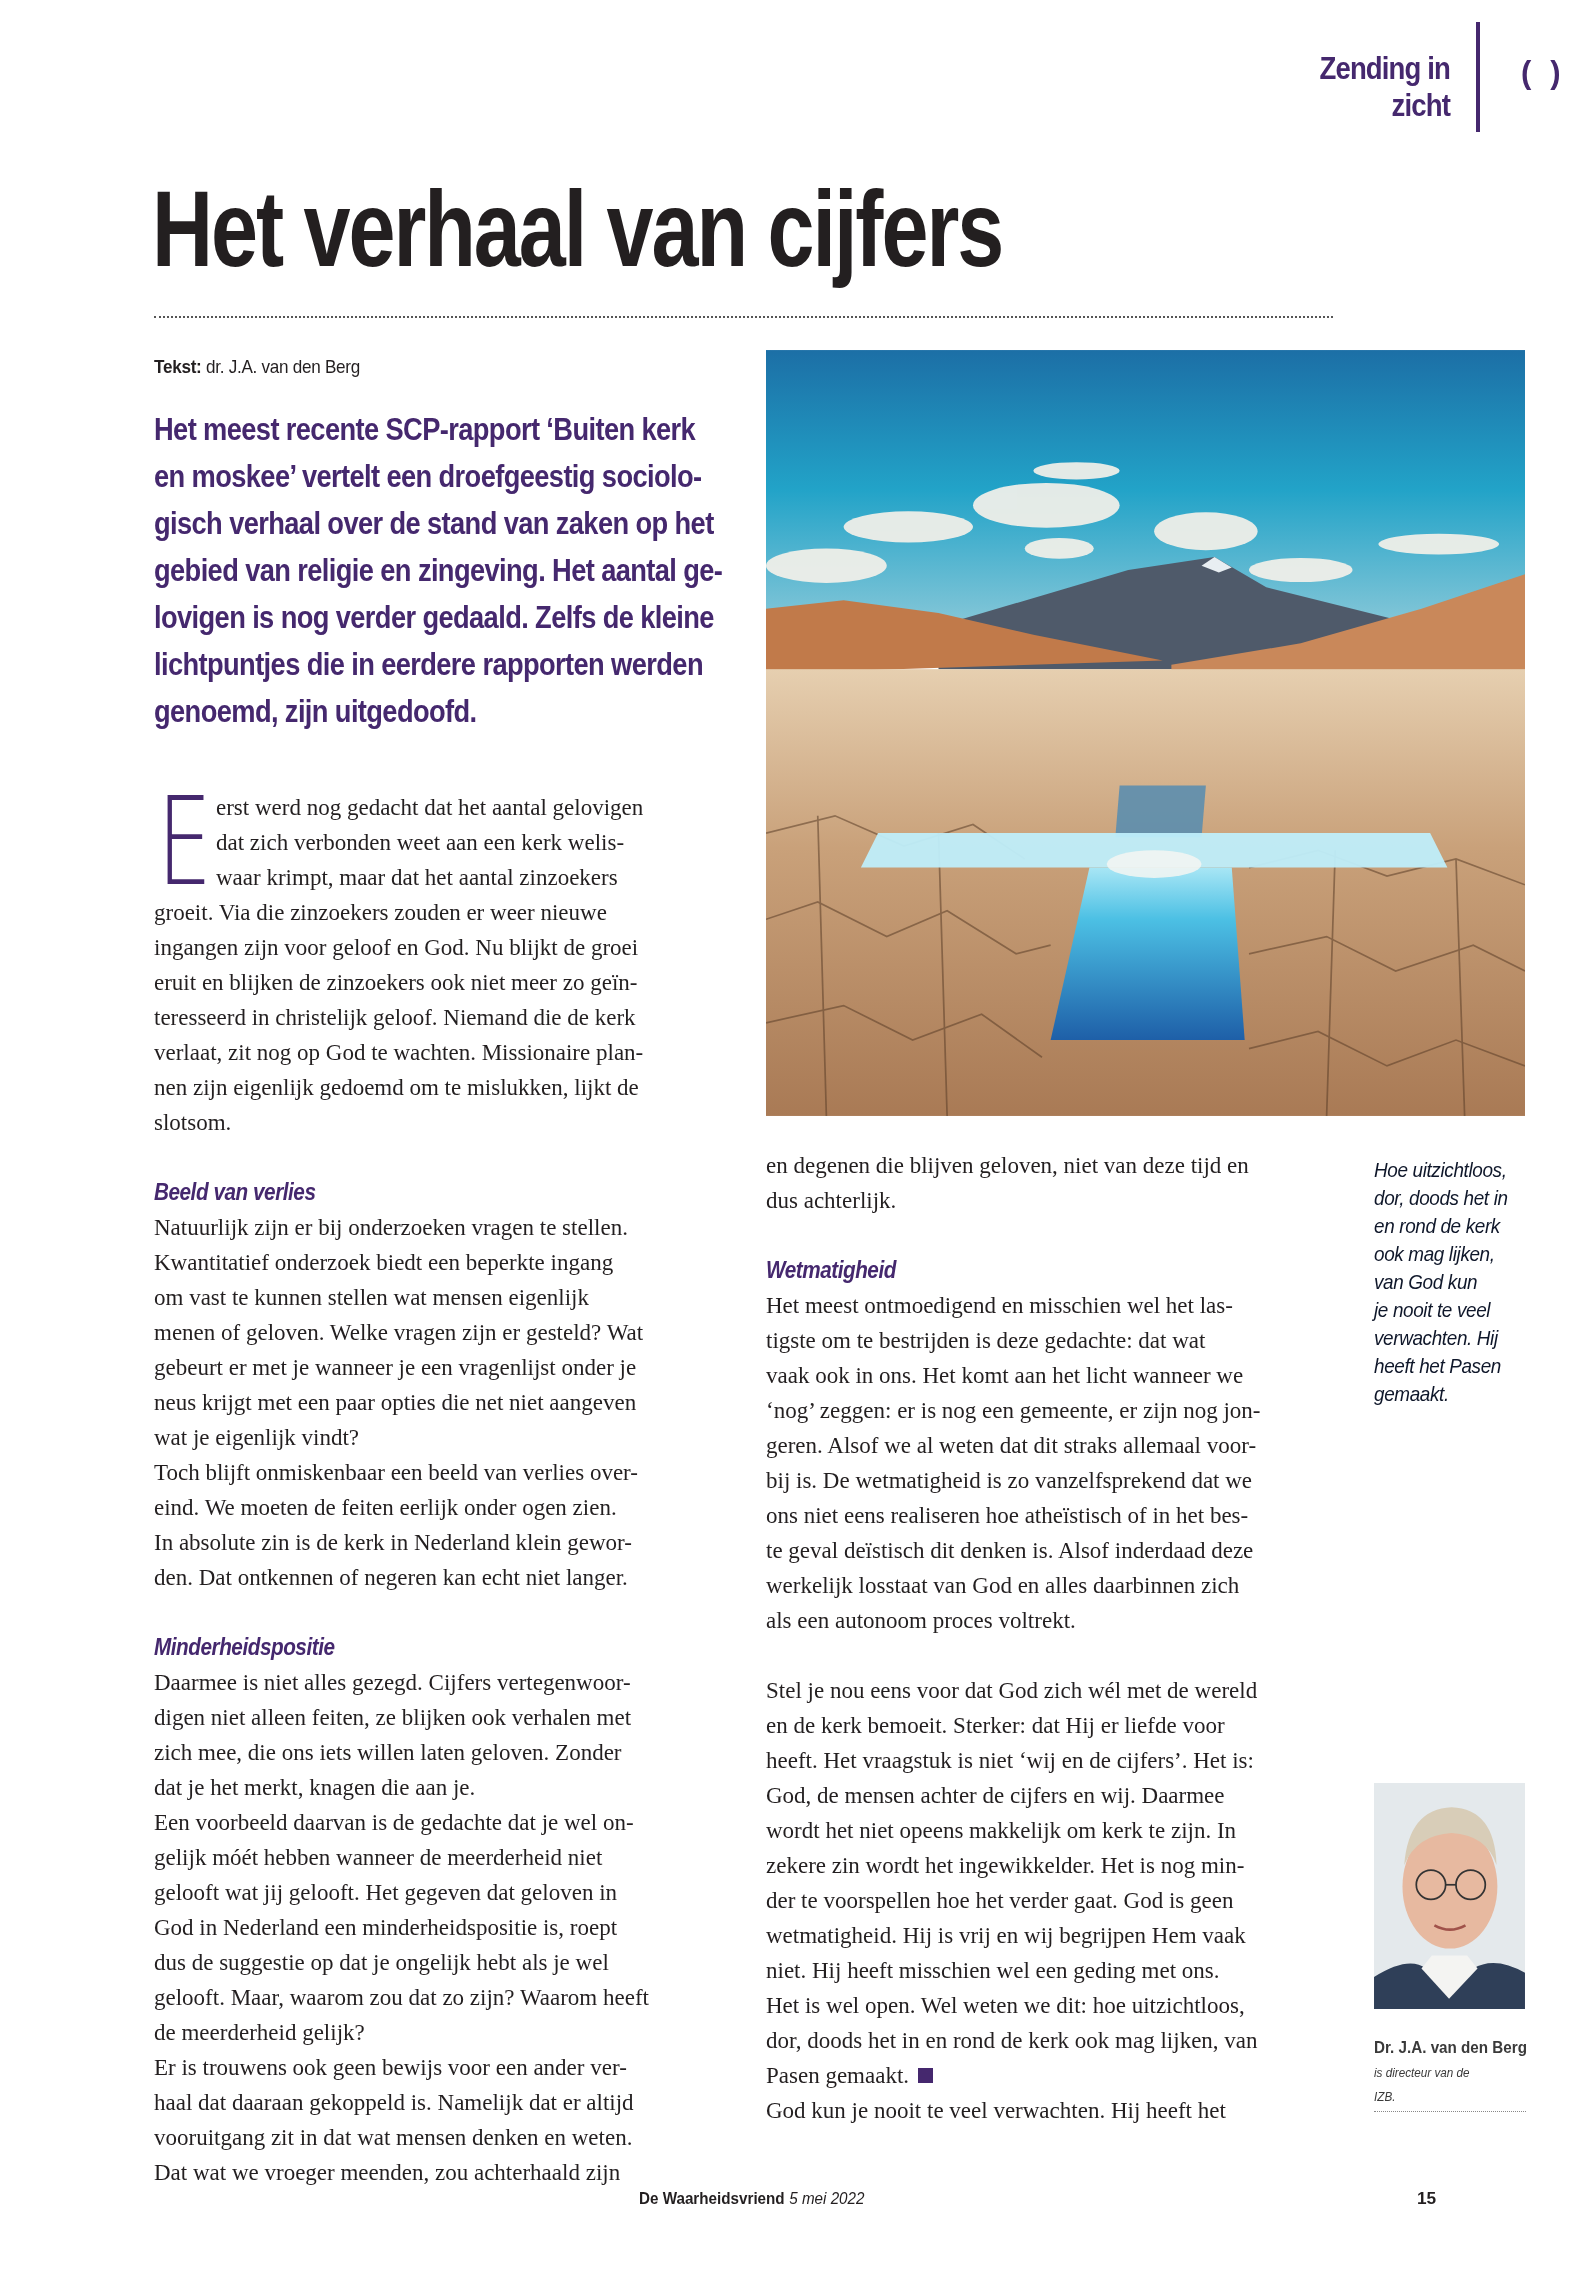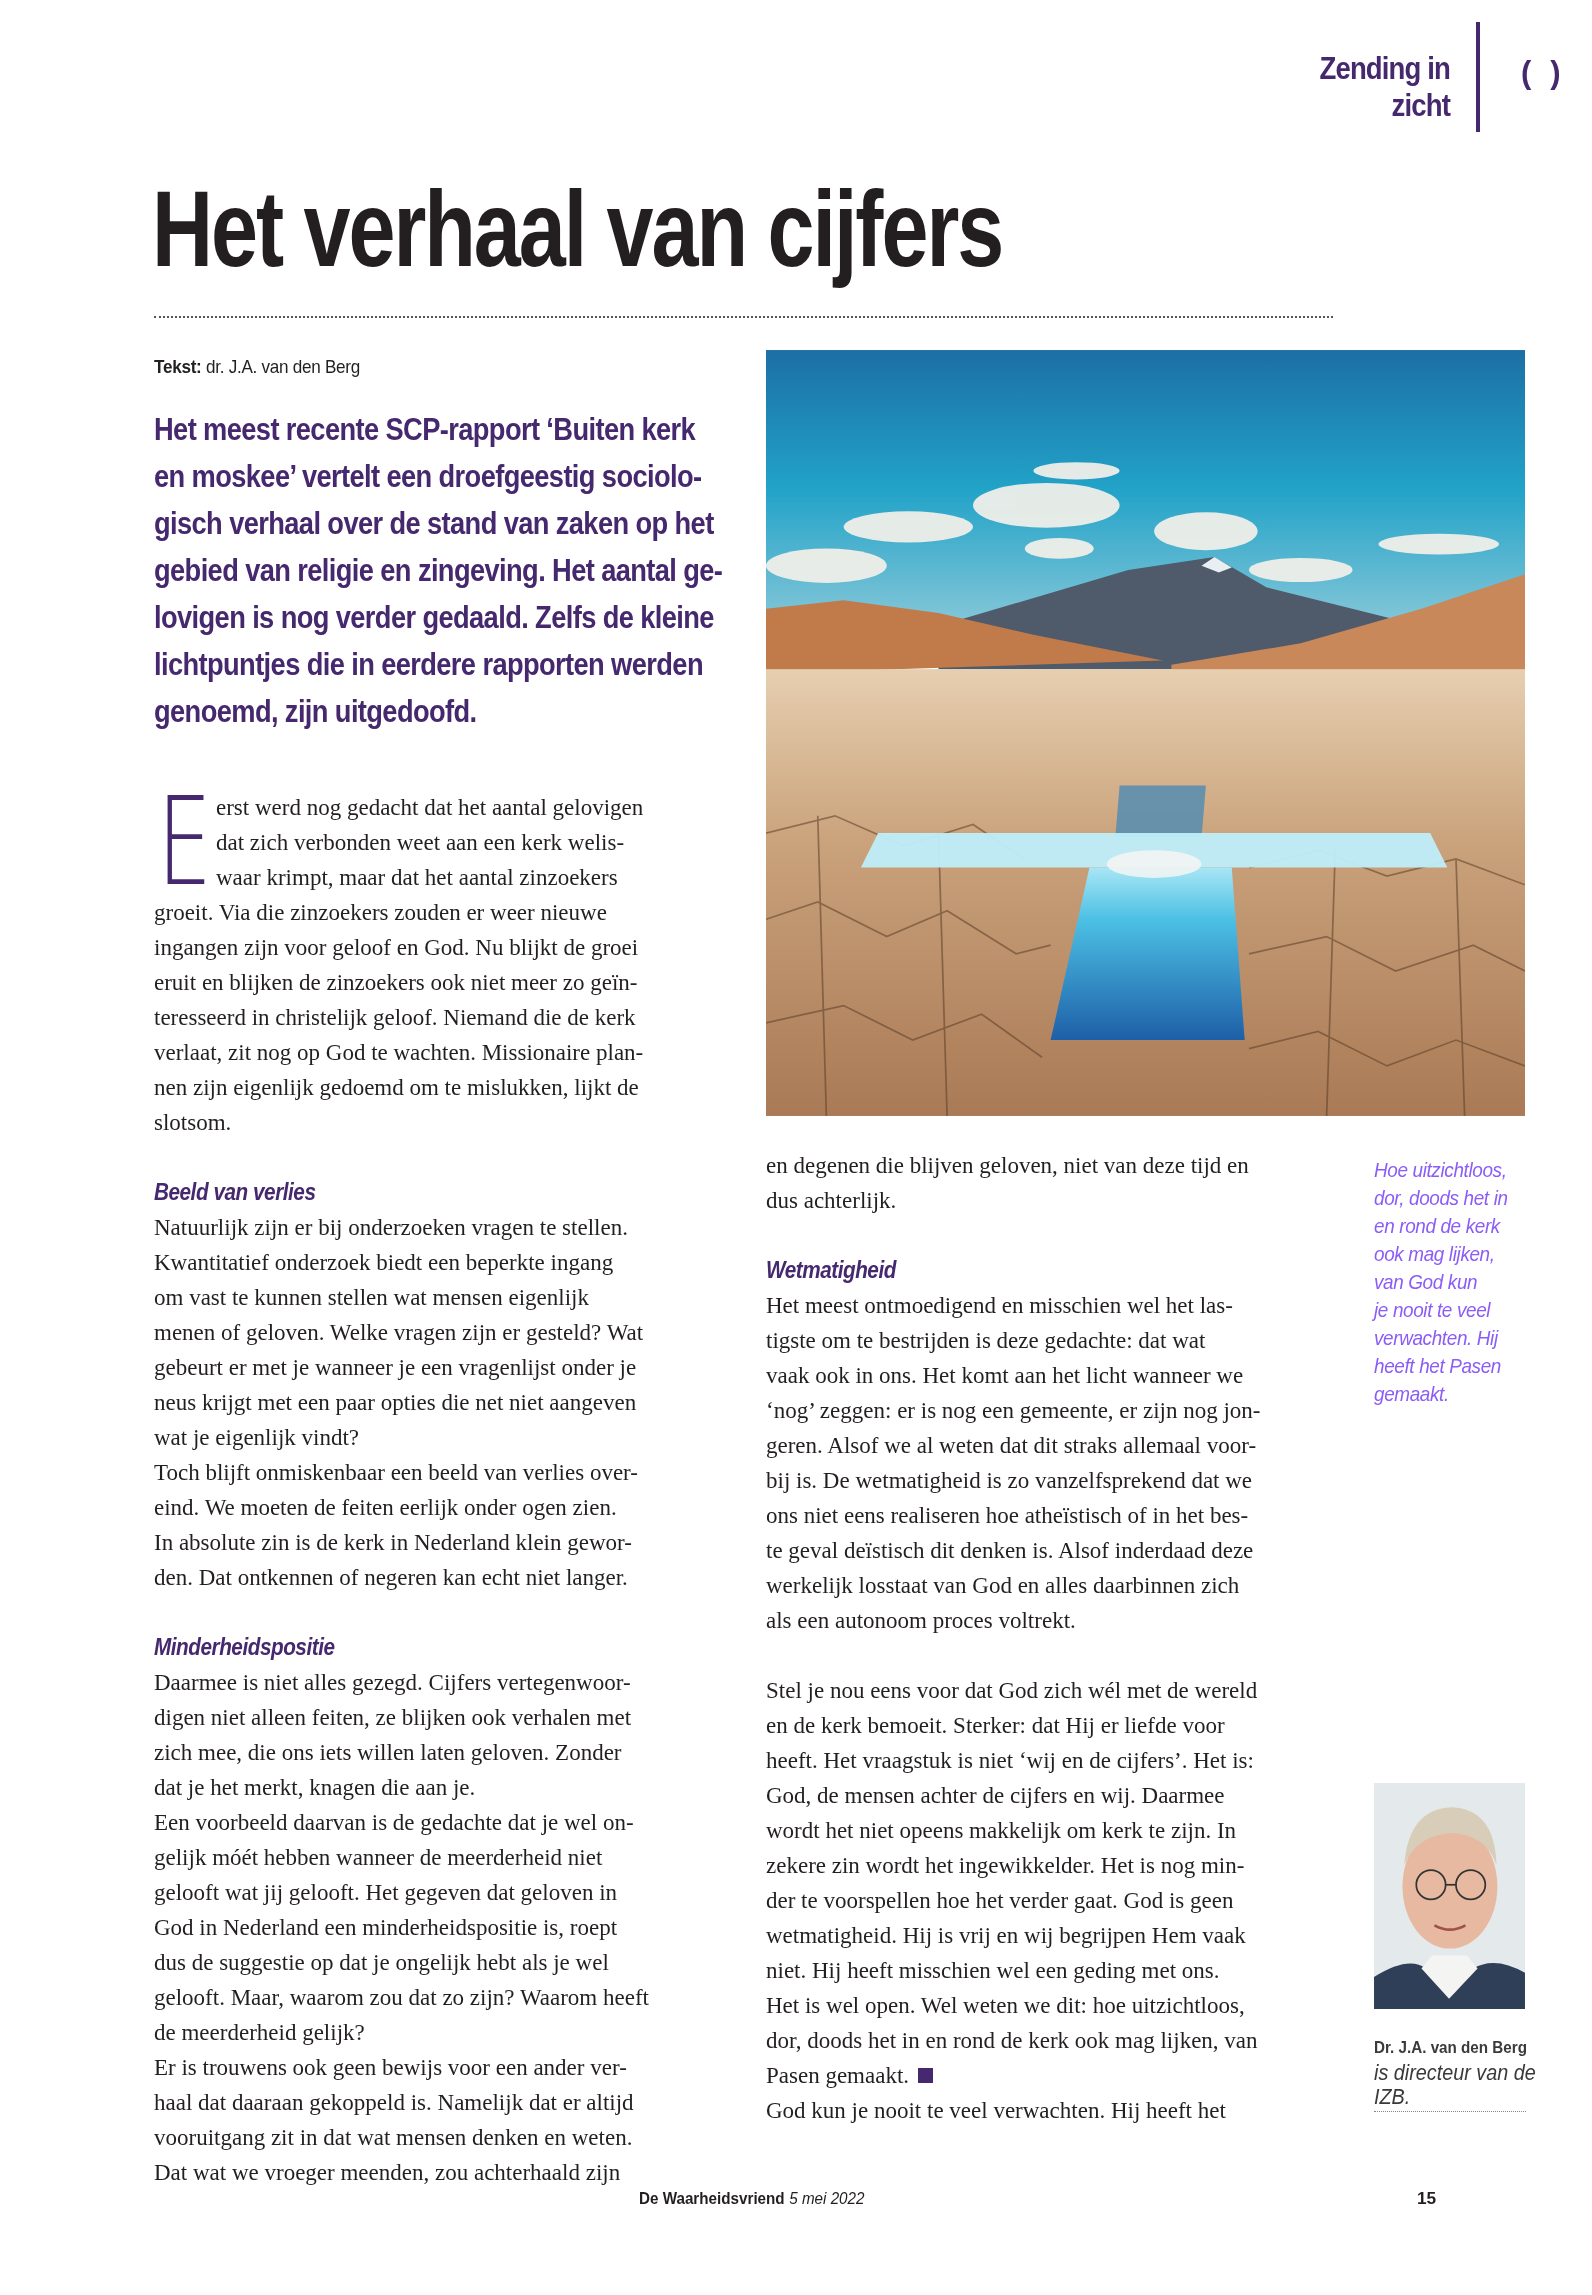--- a/index.html
+++ b/index.html
@@ -38,32 +38,32 @@
   #dropcap { position: absolute; left: 157px; top: 782px; font-family: "DejaVu Sans", sans-serif; font-weight: 200; font-size: 121px;
     line-height: 1; color: #45286e; transform: scaleX(0.72); transform-origin: left top; }
   #col-left .indent { padding-left: 62px; }
 
   .gap { display: block; height: 35px; }
 
   #end-mark { display: inline-block; width: 15.5px; height: 15.5px; background: #45286e; margin-left: 8.6px; vertical-align: 0px; }
 
   
   #pullquote { position: absolute; left: 1374px; top: 1156px; width: 155px; font-size: 21px; font-style: italic; line-height: 28px;
-    color: #8b5cf6; letter-spacing: -0.4px; }
+    color: #0f172a; letter-spacing: -0.4px; }
   #pullquote span { display: block; white-space: nowrap; transform: scaleX(0.9); transform-origin: left center; }
 
   
   #hero-image { position: absolute; left: 766px; top: 350px; width: 759px; height: 766px; overflow: hidden; }
   #hero-image svg { display: block; }
 
   
   #author-photo { position: absolute; left: 1374px; top: 1783px; width: 151px; height: 226px; overflow: hidden; background: #e3e8ec; }
   #author-name { position: absolute; left: 1374px; top: 2037px; font-size: 17.3px; font-weight: bold; color: #3a3a3a; white-space: nowrap;
     transform: scaleX(0.88); transform-origin: left center; }
-  #author-role { position: absolute; left: 1374px; top: 2061px; width: 173px; font-size: 22px; font-style: italic; color: #3a3a3a; line-height: 24px; }
+  #author-role { position: absolute; left: 1374px; top: 2061px; width: 173px; font-size: 13px; font-style: italic; color: #3a3a3a; line-height: 24px; }
   #author-role span { display: block; white-space: nowrap; transform: scaleX(0.9); transform-origin: left center; }
   #author-rule { position: absolute; left: 1374px; top: 2111px; width: 152px; border-top: 1.7px dotted #888; }
 
   
   #footer { position: absolute; top: 2188px; left: 639px; font-size: 17.3px; color: #231f20; white-space: nowrap; transform: scaleX(0.88); transform-origin: left center; }
   #footer b { font-weight: bold; }
   #footer i { font-style: italic; margin-left: 5.2px; }
   #page-number { position: absolute; top: 2188px; left: 1417px; font-size: 17.3px; font-weight: bold; color: #231f20; }
 </style>
 </head>

